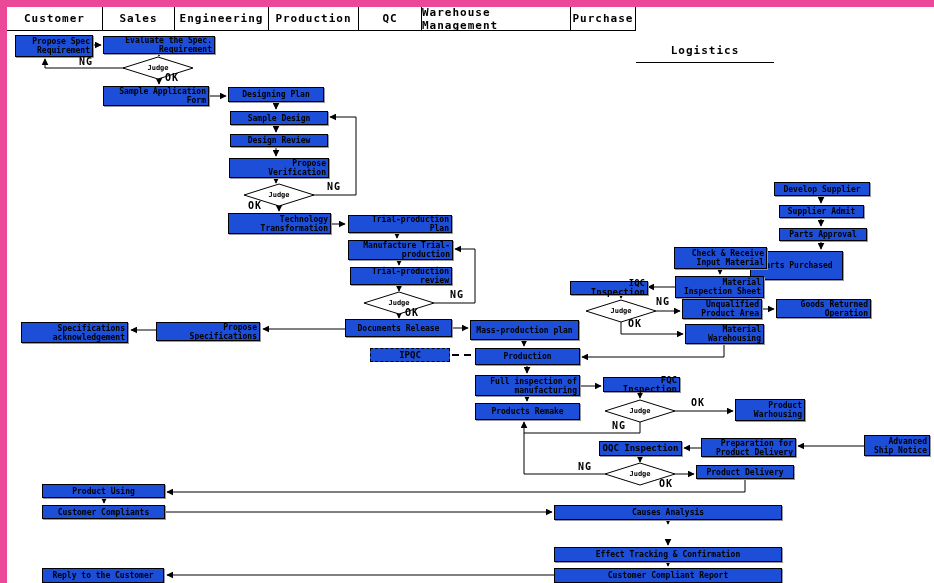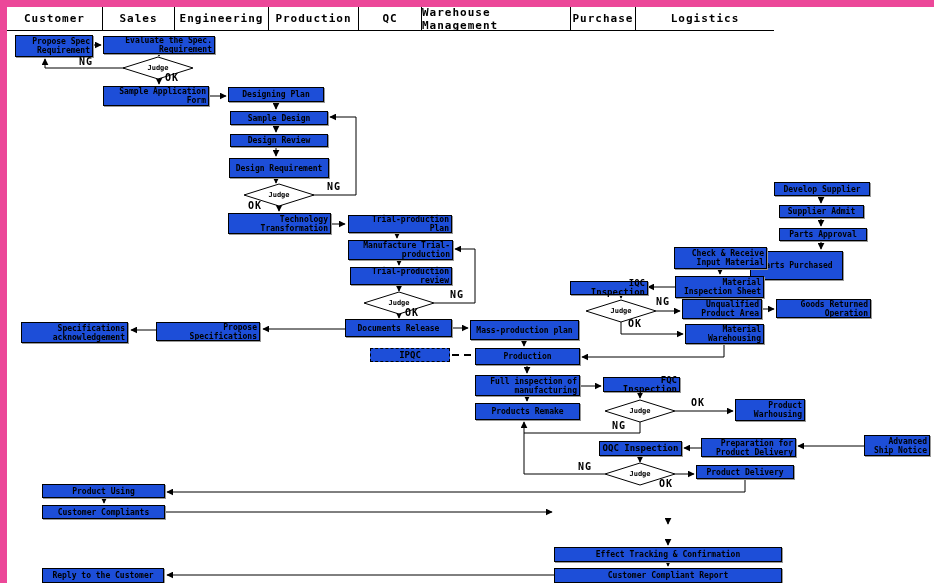--- a/index.html
+++ b/index.html
@@ -7,21 +7,21 @@
     position:relative;width:932px;height:581px;border:7px solid #ec4899;
     background:#fff;overflow:hidden;
     font-family:"DejaVu Sans Mono","Liberation Mono",monospace;
   }
   .header{position:absolute;left:0;top:0;width:932px;height:24px;display:flex;}
   .hcell{
     box-sizing:border-box;height:24px;border-right:1px solid #000;border-bottom:1px solid #000;
     display:flex;align-items:center;justify-content:center;
     font-weight:bold;font-size:11px;letter-spacing:1px;color:#000;background:#fff;
   }
-  .hcell:last-child{border-right:none;}
+  .hcell:last-child{border-right:none;margin-top:32px;}
   svg.wires{position:absolute;left:0;top:0;}
   .edge{fill:none;stroke:#000;stroke-width:1;}
   .edge.dash{stroke-width:2;stroke-dasharray:7,5;}
   .diamond{fill:#fff;stroke:#000;stroke-width:1;}
   .node{
     position:absolute;box-sizing:border-box;border:1px solid #000;background:#1d4ed8;
     display:flex;align-items:center;justify-content:center;text-align:right;
     font-size:8px;line-height:9px;font-weight:bold;color:#000;padding:0 2px;
     box-shadow:1px 1px 0 #999;
   }
@@ -124,21 +124,21 @@
     <polygon class="diamond" points="598,404 633,393 668,404 633,415"></polygon>
     <polygon class="diamond" points="598,467 633,456 668,467 633,478"></polygon>
   </svg>
 
   <div class="node" style="left:8px;top:28px;width:78px;height:22px">Propose Spec Requirement</div>
   <div class="node" style="left:96px;top:29px;width:112px;height:18px">Evaluate the Spec. Requirement</div>
   <div class="node" style="left:96px;top:79px;width:106px;height:20px">Sample Application Form</div>
   <div class="node" style="left:221px;top:80px;width:96px;height:15px">Designing Plan</div>
   <div class="node" style="left:223px;top:104px;width:98px;height:14px">Sample Design</div>
   <div class="node" style="left:223px;top:127px;width:98px;height:13px">Design Review</div>
-  <div class="node" style="left:222px;top:151px;width:100px;height:20px">Design Requirement</div>
+  <div class="node" style="left:222px;top:151px;width:100px;height:20px">Propose Verification</div>
   <div class="node" style="left:221px;top:206px;width:103px;height:21px">Technology Transformation</div>
   <div class="node" style="left:341px;top:208px;width:104px;height:18px">Trial-production Plan</div>
   <div class="node" style="left:341px;top:233px;width:105px;height:20px">Manufacture Trial-production</div>
   <div class="node" style="left:343px;top:260px;width:102px;height:18px">Trial-production review</div>
   <div class="node" style="left:338px;top:312px;width:107px;height:18px">Documents Release</div>
   <div class="node" style="left:149px;top:315px;width:104px;height:19px">Propose Specifications</div>
   <div class="node" style="left:14px;top:315px;width:107px;height:21px">Specifications acknowledgement</div>
   <div class="node" style="left:463px;top:313px;width:109px;height:20px">Mass-production plan</div>
   <div class="node dashed emph" style="left:363px;top:341px;width:80px;height:14px">IPQC</div>
   <div class="node" style="left:468px;top:341px;width:105px;height:17px">Production</div>
@@ -156,20 +156,21 @@
   <div class="node" style="left:743px;top:244px;width:93px;height:29px">Parts Purchased</div>
   <div class="node" style="left:667px;top:240px;width:93px;height:22px">Check &amp; Receive Input Material</div>
   <div class="node" style="left:668px;top:269px;width:89px;height:22px">Material Inspection Sheet</div>
   <div class="node emph" style="left:563px;top:274px;width:78px;height:14px">IQC Inspection</div>
   <div class="node" style="left:675px;top:292px;width:80px;height:20px">Unqualified Product Area</div>
   <div class="node" style="left:769px;top:292px;width:95px;height:19px">Goods Returned Operation</div>
   <div class="node" style="left:678px;top:317px;width:79px;height:20px">Material Warehousing</div>
   <div class="node" style="left:35px;top:477px;width:123px;height:14px">Product Using</div>
   <div class="node" style="left:35px;top:498px;width:123px;height:14px">Customer Compliants</div>
   <div class="node" style="left:35px;top:561px;width:122px;height:15px">Reply to the Customer</div>
+  <div class="node" style="left:547px;top:498px;width:228px;height:15px">Causes Analysis</div>
   <div class="node" style="left:547px;top:540px;width:228px;height:15px">Effect Tracking &amp; Confirmation</div>
   <div class="node" style="left:547px;top:561px;width:228px;height:15px">Customer Compliant Report</div>
 
   <div class="jlabel" style="left:131px;top:57px">Judge</div>
   <div class="jlabel" style="left:252px;top:184px">Judge</div>
   <div class="jlabel" style="left:372px;top:292px">Judge</div>
   <div class="jlabel" style="left:594px;top:300px">Judge</div>
   <div class="jlabel" style="left:613px;top:400px">Judge</div>
   <div class="jlabel" style="left:613px;top:463px">Judge</div>
 

